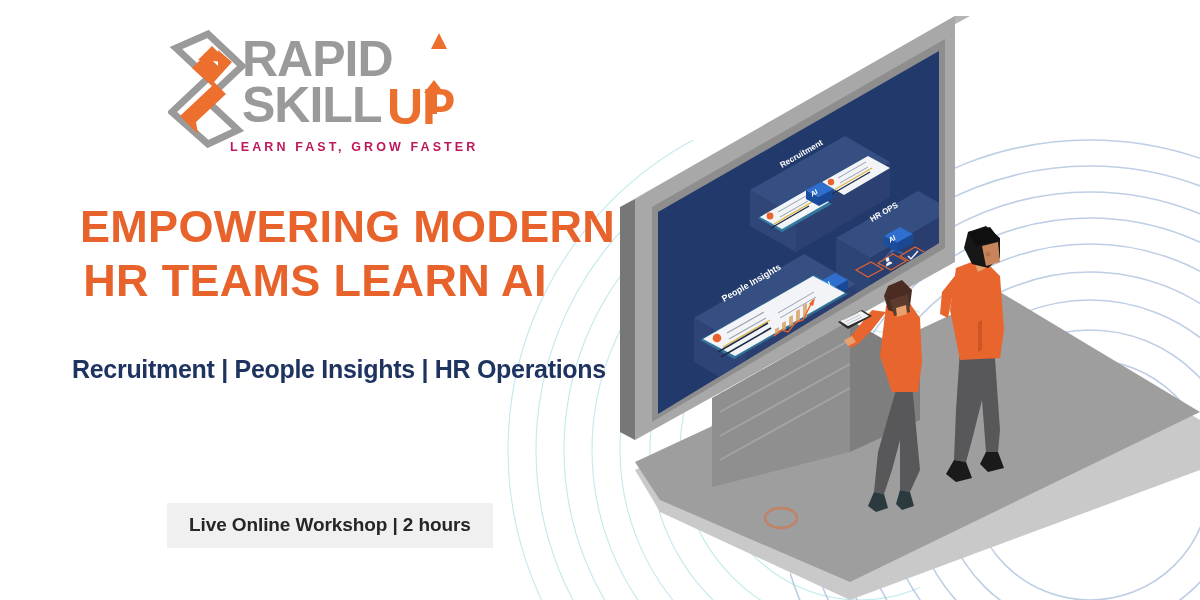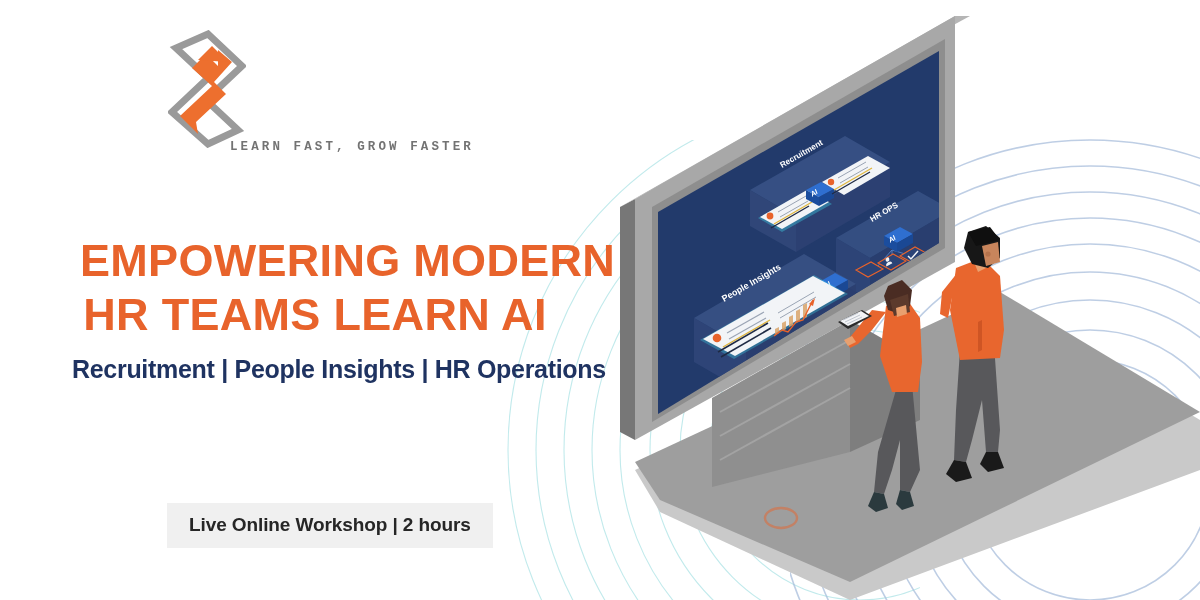--- a/index.html
+++ b/index.html
@@ -113,39 +113,39 @@
     width: 22px;
     height: 34px;
   }
   .logo-tagline {
     position: absolute;
     left: 62px;
     top: 112px;
     font-size: 12.5px;
     font-weight: bold;
     letter-spacing: 3.1px;
-    color: #737373;
+    color: #be185d;
     white-space: nowrap;
-    font-family: Liberation Mono, monospace;
+    font-family: Liberation Sans, sans-serif;
   }
 
   
   .headline {
     position: absolute;
     left: 80px;
     top: 200px;
     width: 540px;
     color: #E8632B;
     font-size: 45px;
     line-height: 54px;
     font-weight: bold;
     letter-spacing: 0.3px;
     font-family: "Liberation Sans", sans-serif;
   }
-  .headline-l1 { display: block; margin-top: 34px; }
+  .headline-l1 { display: block; }
   .headline-l2 { display: block; text-align: center; width: 470px; }
 
   
   .subheading {
     position: absolute;
     left: 72px;
     top: 355px;
     color: #1F3361;
     font-size: 25px;
     font-weight: bold;
@@ -432,20 +432,33 @@
     <div class="logo">
 
       <svg class="logo-mark" viewBox="0 0 78 118">
 
         <path d="M40,4 L74,36 L38,70 L70,100 L40,114 L4,82 L40,48 L8,18 z" fill="none" stroke="#9a9a9a" stroke-width="7" stroke-linejoin="miter"></path>
 
         <path d="M30,104 L12,86 L44,56 L24,38 L38,24 L50,36 L50,20 L64,32 L46,52 L58,64 L28,92 z" fill="#ED6F2E"></path>
         <path d="M44,16 L60,32 L30,30 z" fill="#ED6F2E"></path>
       </svg>
 
+      <div class="logo-words">
+        <div class="logo-line logo-rapid">RAPID</div>
+        <div class="logo-line logo-skill">SKILL</div>
+        <div class="logo-up">UP</div>
+
+        <svg class="logo-dot-arrow" viewBox="0 0 18 18">
+          <polygon points="9,1 17,17 1,17" fill="#ED6F2E"></polygon>
+        </svg>
+
+        <svg class="logo-up-arrow" viewBox="0 0 22 34">
+          <polygon points="11,0 21,13 14,13 14,34 8,34 8,13 1,13" fill="#ED6F2E"></polygon>
+        </svg>
+      </div>
 
       <div class="logo-tagline">LEARN FAST, GROW FASTER</div>
     </div>
 
     <div class="headline">
       <span class="headline-l1">EMPOWERING MODERN</span>
       <span class="headline-l2">HR TEAMS LEARN AI</span>
     </div>
 
     <div class="subheading">Recruitment | People Insights | HR Operations</div>

